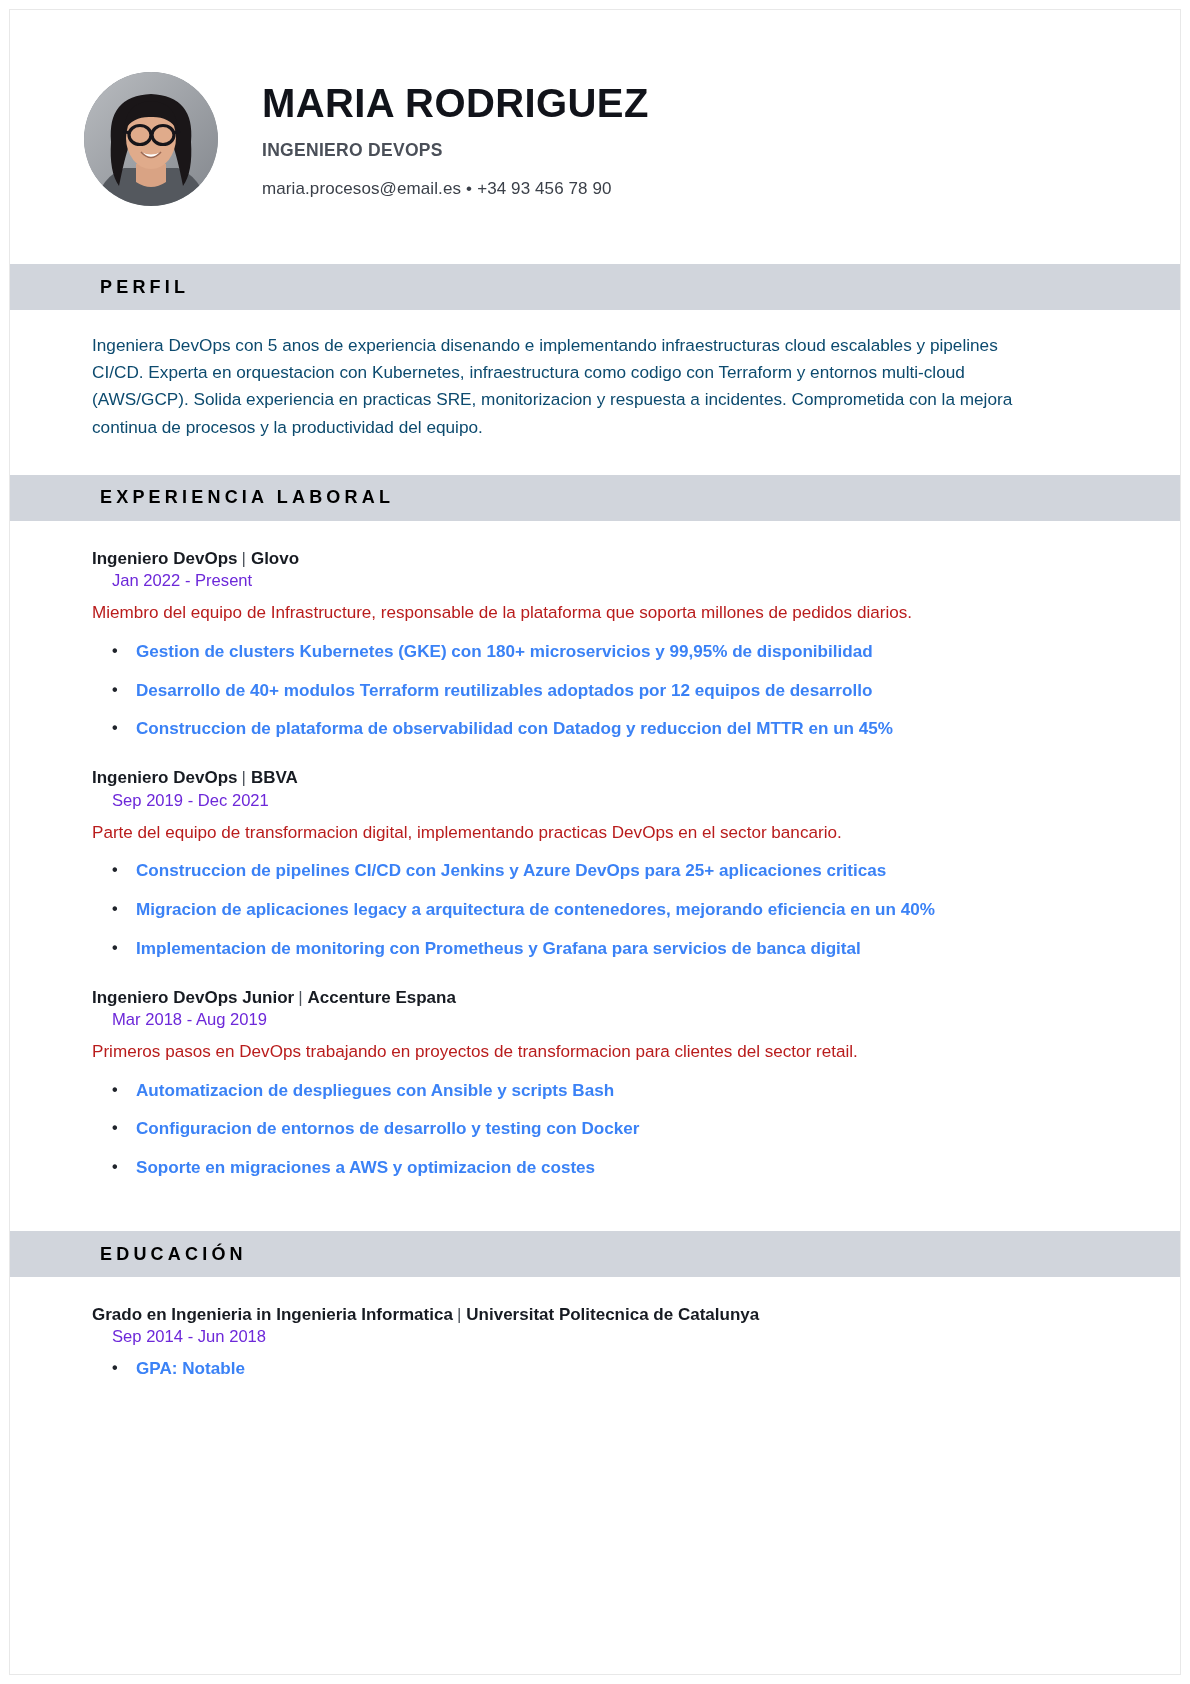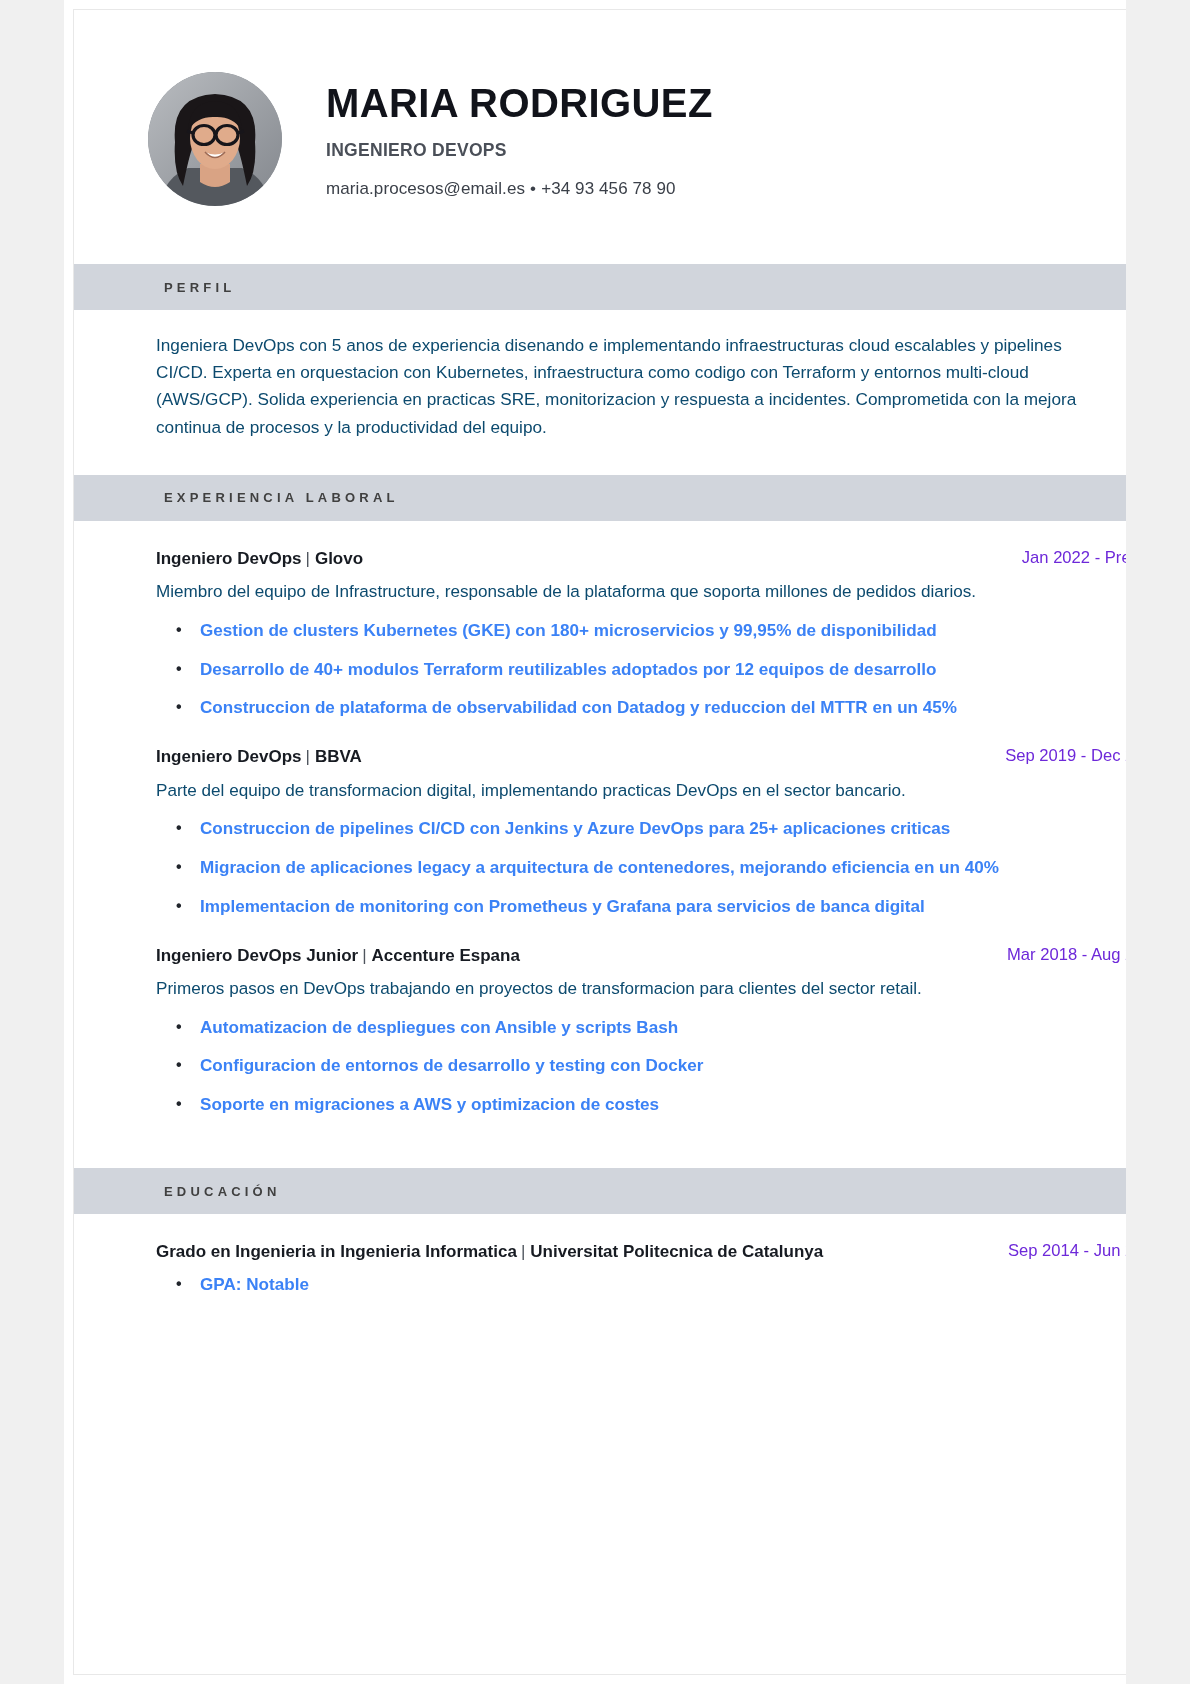--- a/index.html
+++ b/index.html
@@ -6,21 +6,21 @@
     margin: 0;
     padding: 0;
     background: #f0f0f0;
   }
   body {
     font-family: "Liberation Sans", sans-serif;
     -webkit-font-smoothing: antialiased;
   }
   .page {
     position: relative;
-    width: 1062px;
+    width: 1190px;
     min-height: 1684px;
     margin: 0 auto;
     background: #ffffff;
     box-sizing: border-box;
     padding: 0;
     overflow: hidden;
   }
   .sheet {
     position: absolute;
     left: 10px;
@@ -76,43 +76,44 @@
 
   
   .band {
     background: #d1d5dc;
     height: 46px;
     display: flex;
     align-items: center;
     margin-top: 6px;
   }
   .band-title {
-    font-size: 13px;
+    font-size: 18px;
     font-weight: 700;
     letter-spacing: 4.2px;
-    color: #404040;
+    color: #000000;
     padding-left: 90px;
   }
 
   
   .block { padding: 0 82px 0 82px; }
   .profile-text {
     font-size: 17.2px;
     line-height: 1.58;
     color: #0c4a6e;
     padding: 22px 0 28px 0;
     max-width: 960px;
   }
 
   .entry { padding-top: 24px; }
   .entry.first { padding-top: 26px; }
   .entry-head {
     display: flex;
     align-items: flex-start;
     justify-content: space-between;
+    flex-direction: column;
   }
   .entry-title {
     font-size: 17px;
     font-weight: 700;
     color: #171b22;
     line-height: 1.38;
     max-width: 700px;
   }
   .entry-title .pipe {
     font-weight: 400;
@@ -122,21 +123,21 @@
   .entry-dates {
     font-size: 16.6px;
     color: #6d28d9;
     white-space: nowrap;
     padding-left: 20px;
     padding-top: 1px;
   }
   .entry-desc {
     font-size: 17.1px;
     line-height: 1.5;
-    color: #0c4a6e;
+    color: #b91c1c;
     padding-top: 9px;
     max-width: 950px;
   }
   ul.bullets {
     list-style: none;
     margin: 6px 0 0 0;
     padding: 0 0 0 14px;
   }
   ul.bullets li {
     position: relative;

